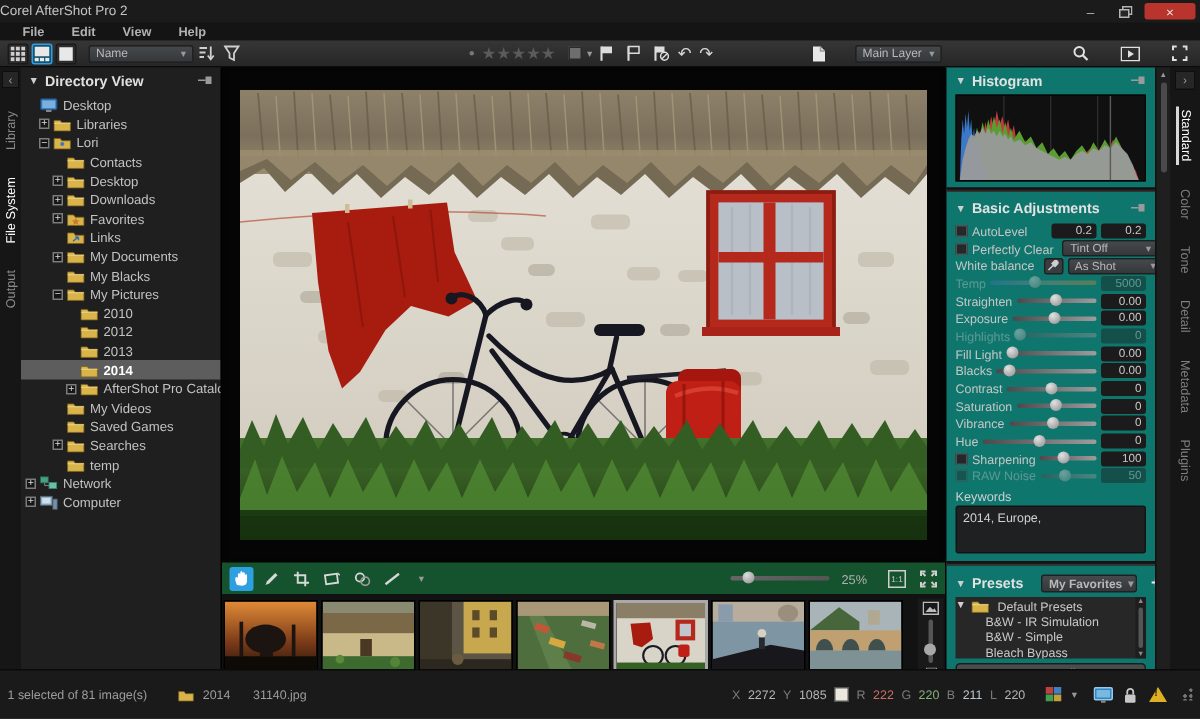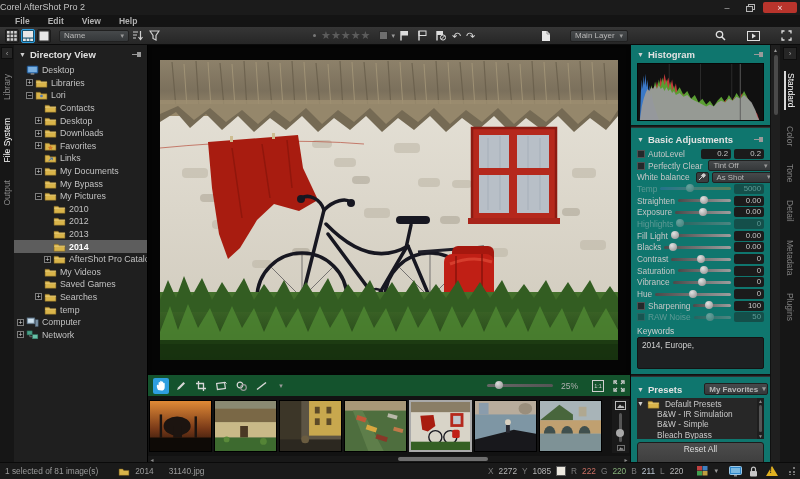--- a/index.html
+++ b/index.html
@@ -99,21 +99,21 @@
 
   .right-scroll{position:absolute;left:770px;width:10px;top:45px;bottom:17px;background:#1f1f1f;border-left:1px solid #111;display:flex;flex-direction:column;align-items:center;}
   .right-scroll .arr{font-size:5px;color:#999;padding:2px 0;}
   .right-scroll .rh{width:4px;height:60px;background:#4a4a4a;border-radius:2px;}
   .right-strip{position:absolute;left:780px;width:20px;top:45px;bottom:17px;background:#161616;display:flex;flex-direction:column;align-items:center;}
   .expand-box{width:14px;height:13px;margin:2px 0 4px;background:#262626;border:1px solid #0e0e0e;color:#999;font-size:8px;display:flex;align-items:center;justify-content:center;}
   .vtabR{writing-mode:vertical-rl;color:#7f7f7f;font-size:8.5px;margin:7px 0;padding:2px 0;}
   .vtabR.active{color:#fff;border-left:2px solid #d8d8d8;}
 
   
-  .statusbar{position:absolute;left:0;right:0;bottom:0;height:17px;background:#1a1a1a;border-top:1px solid #0a0a0a;display:flex;align-items:center;padding:0 5px;font-size:8.3px;color:#9c9c9c;gap:5px;}
+  .statusbar{position:absolute;left:0;right:0;bottom:0;height:17px;background:#1a1a1a;border-top:1px solid #0a0a0a;display:flex;align-items:center;padding:16px 5px;font-size:8.3px;color:#9c9c9c;gap:5px;}
   .sb-right{margin-left:auto;display:flex;align-items:center;gap:5px;}
   .swatch{width:10px;height:10px;background:#ece8df;border:1px solid #555;}
   .lv-lab{color:#7b7b7b;}
   .rv{color:#c96f63;}.gv{color:#86b07a;}.bv{color:#b9c4cf;}.lvv{color:#b5b5b5;}
   .sico{width:13px;height:12px;display:flex;align-items:center;justify-content:center;}
   .warn-tri{width:0;height:0;border-left:6px solid transparent;border-right:6px solid transparent;border-bottom:10px solid #e0b020;position:relative;}
   .warn-tri::after{content:"!";position:absolute;left:-2px;top:1px;font-size:7px;font-weight:bold;color:#222;}
   .grip{width:8px;height:8px;background:
      radial-gradient(circle 1px at 7px 1px,#777 1px,transparent 1.4px),
      radial-gradient(circle 1px at 7px 5px,#777 1px,transparent 1.4px),
@@ -367,21 +367,21 @@
           <span>My Documents</span>
         </div>
         <div class="tree-row" style="padding-left: 21px;">
           <span class="exp none"></span>
           <span class="ticon">
             <svg viewBox="0 0 14 11">
               <path d="M1 2.5 h4.5 l1.2 1.7 H13 v6 H1z" fill="#d9b44a" stroke="#7c6120" stroke-width="0.6"></path>
               <path d="M1 4.6 h12" stroke="#ecd68a" stroke-width="0.8"></path>
             </svg>
           </span>
-          <span>My Bypass</span>
+          <span>My Blacks</span>
         </div>
         <div class="tree-row" style="padding-left: 21px;">
           <span class="exp">−</span>
           <span class="ticon">
             <svg viewBox="0 0 14 11">
               <path d="M1 2.5 h4.5 l1.2 1.7 H13 v6 H1z" fill="#d9b44a" stroke="#7c6120" stroke-width="0.6"></path>
               <path d="M1 4.6 h12" stroke="#ecd68a" stroke-width="0.8"></path>
             </svg>
           </span>
           <span>My Pictures</span>
@@ -468,42 +468,42 @@
         </div>
         <div class="tree-row" style="padding-left: 21px;">
           <span class="exp none"></span>
           <span class="ticon">
             <svg viewBox="0 0 14 11">
               <path d="M1 2.5 h4.5 l1.2 1.7 H13 v6 H1z" fill="#d9b44a" stroke="#7c6120" stroke-width="0.6"></path>
               <path d="M1 4.6 h12" stroke="#ecd68a" stroke-width="0.8"></path>
             </svg>
           </span>
           <span>temp</span>
+        </div>
+        <div class="tree-row" style="padding-left: 3px;">
+          <span class="exp">+</span>
+          <span class="ticon">
+            <svg viewBox="0 0 14 11">
+              <rect x="1" y="1" width="5.6" height="4.4" fill="#48a088" stroke="#266a56" stroke-width="0.6"></rect>
+              <rect x="7.2" y="5.2" width="5.6" height="4.4" fill="#68c0a8" stroke="#38866e" stroke-width="0.6"></rect>
+              <path d="M4 5.4 V7.4 H7.2" fill="none" stroke="#888" stroke-width="0.7"></path>
+            </svg>
+          </span>
+          <span>Network</span>
         </div>
         <div class="tree-row" style="padding-left: 3px;">
           <span class="exp">+</span>
           <span class="ticon">
             <svg viewBox="0 0 14 11">
               <rect x="1" y="1" width="8.5" height="6.5" fill="#9ab0c0" stroke="#50667a" stroke-width="0.7"></rect>
               <rect x="2.2" y="2.2" width="6" height="4" fill="#cde0ee"></rect>
               <rect x="10" y="3" width="3.2" height="7.5" fill="#7890a4" stroke="#46586a" stroke-width="0.6"></rect>
             </svg>
           </span>
           <span>Computer</span>
-        </div>
-        <div class="tree-row" style="padding-left: 3px;">
-          <span class="exp">+</span>
-          <span class="ticon">
-            <svg viewBox="0 0 14 11">
-              <rect x="1" y="1" width="5.6" height="4.4" fill="#48a088" stroke="#266a56" stroke-width="0.6"></rect>
-              <rect x="7.2" y="5.2" width="5.6" height="4.4" fill="#68c0a8" stroke="#38866e" stroke-width="0.6"></rect>
-              <path d="M4 5.4 V7.4 H7.2" fill="none" stroke="#888" stroke-width="0.7"></path>
-            </svg>
-          </span>
-          <span>Network</span>
         </div>
       </div>
   </div>
 
   <div class="center">
     <div class="viewer">
       <svg width="474" height="324" viewBox="0 0 474 324">
         <defs>
           <linearGradient id="gThatch" x1="0" y1="0" x2="0" y2="1">
               <stop offset="0" stop-color="#8d816a"></stop>
@@ -932,21 +932,21 @@
         </div>
       </div>
 
     <div class="kw-label">Keywords</div>
     <div class="kw-box">2014, Europe,</div>
 
     <div class="divider" style="margin-top:5px;"></div>
     <div class="sec-head preset-head">
       <span class="tri">▼</span>
       <span>Presets</span>
-      <div class="dd" style="margin-left:18px;">
+      <div class="dd" style="margin-left:8px;">
         <span>My Favorites</span>
           <span class="chev">▾</span>
       </div>
       <span class="plus">+</span>
       <span class="pin" style="margin-left:4px;"><svg width="10" height="7" viewBox="0 0 10 7">
             <path d="M0 3.5 h5" stroke="#9a9a9a"></path>
             <rect x="5" y="1" width="4" height="5" fill="#9a9a9a"></rect>
           </svg></span>
     </div>
     <div class="preset-list" id="preset-list">

